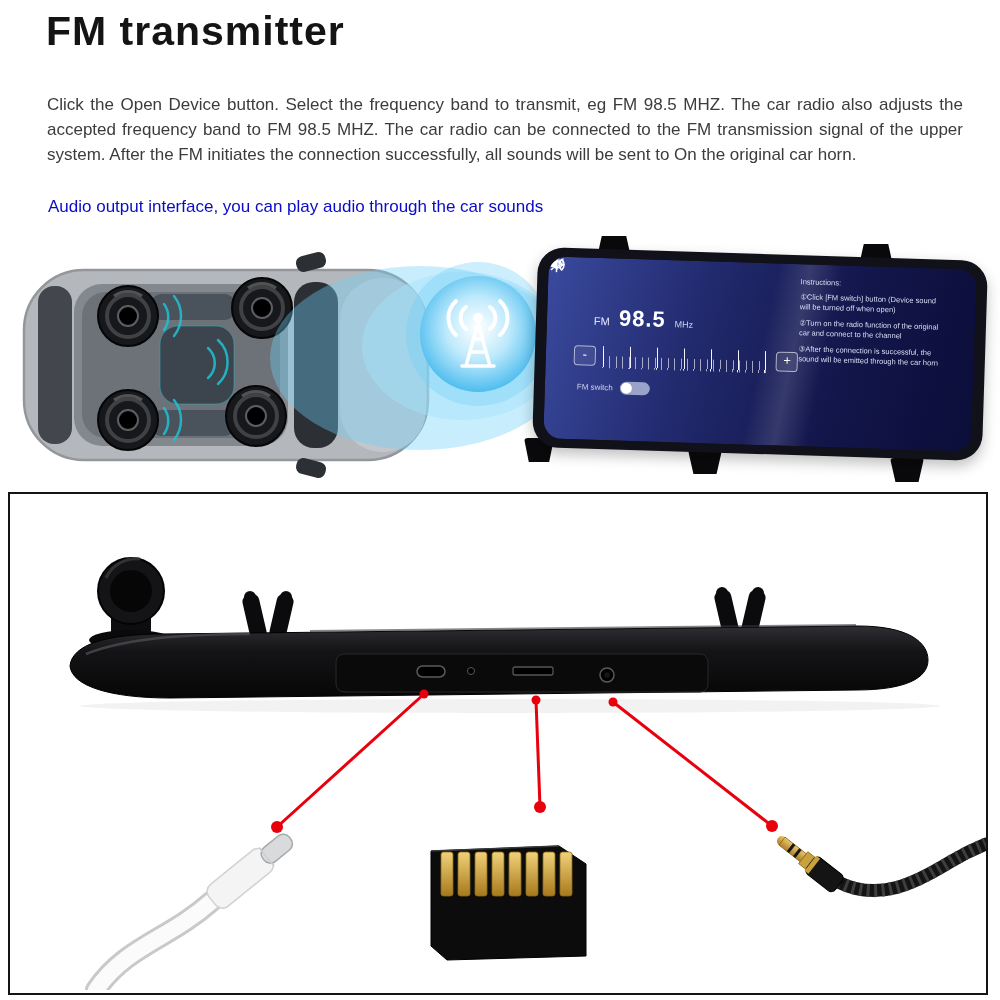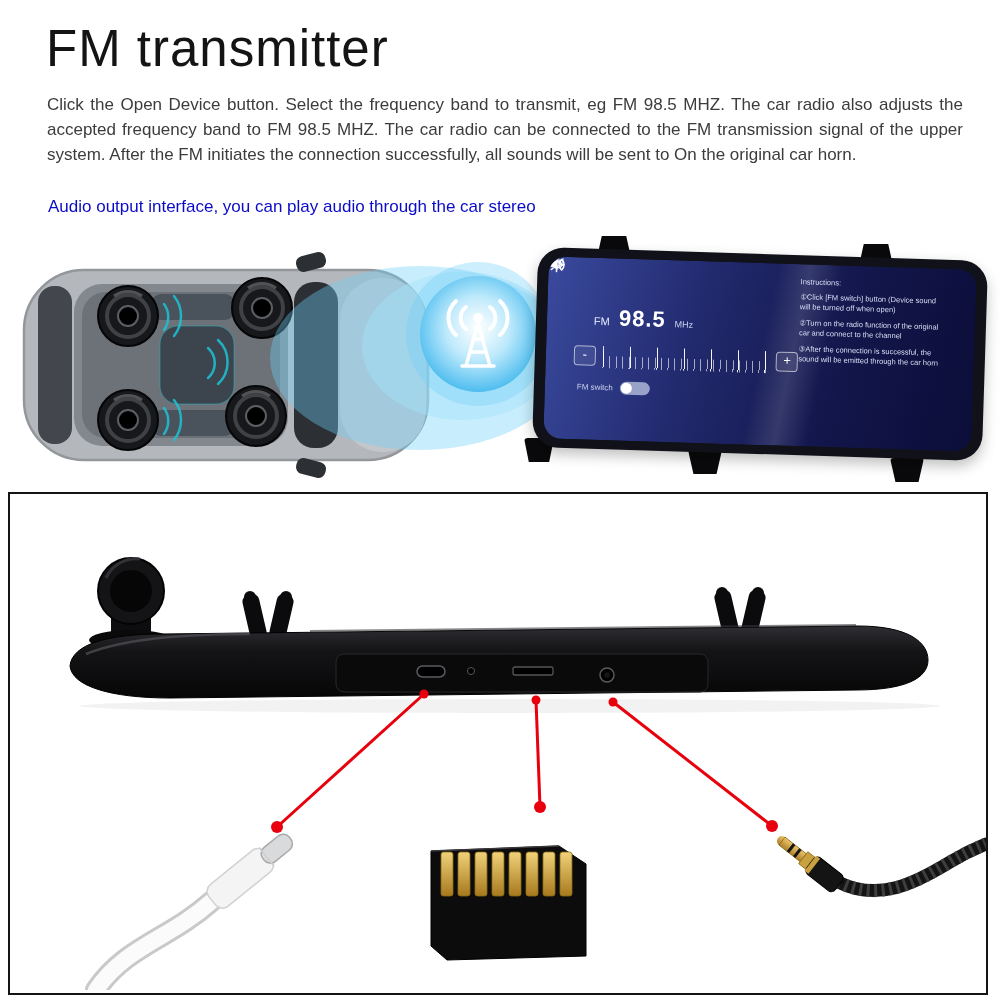--- a/index.html
+++ b/index.html
@@ -1,18 +1,18 @@
 <!DOCTYPE html>
 <html><head>
 <meta charset="utf-8">
 <style>
   html,body{margin:0;padding:0;background:#fff;}
   .page{position:relative;width:1000px;height:1000px;background:#fff;overflow:hidden;
         font-family:"Liberation Sans","DejaVu Sans",sans-serif;color:#333;}
-  .title{position:absolute;left:46px;top:19px;margin:0;font-size:51px;font-weight:400;
+  .title{position:absolute;left:46px;top:8px;margin:0;font-size:41px;font-weight:700;
          color:#141414;letter-spacing:1px;}
   .desc{position:absolute;left:47px;top:92px;width:916px;margin:0;font-size:17px;
         line-height:25px;color:#3c3c3c;text-align:justify;}
   .subtitle{position:absolute;left:48px;top:197px;margin:0;font-size:17px;color:#0a0ac8;}
 
   
   .hero{position:absolute;left:0;top:230px;width:1000px;height:258px;}
   .hero svg{position:absolute;left:0;top:0;}
 
   
@@ -53,21 +53,21 @@
   .ports-box{position:absolute;left:8px;top:492px;width:980px;height:503px;border:2px solid #141414;
              box-sizing:border-box;background:#fff;}
 </style>
 </head>
 <body>
 
 <div class="page">
 
   <h1 class="title">FM transmitter</h1>
   <p class="desc">Click the Open Device button. Select the frequency band to transmit, eg FM 98.5 MHZ. The car radio also adjusts the accepted frequency band to FM 98.5 MHZ. The car radio can be connected to the FM transmission signal of the upper system. After the FM initiates the connection successfully, all sounds will be sent to On the original car horn.</p>
-  <p class="subtitle">Audio output interface, you can play audio through the car stereo</p>
+  <p class="subtitle">Audio output interface, you can play audio through the car sounds</p>
 
   <div class="hero">
     <svg width="1000" height="258" viewBox="0 0 1000 258">
       <defs>
         <radialGradient id="glowG" cx="50%" cy="45%" r="60%">
           <stop offset="0%" stop-color="#ffffff"></stop>
           <stop offset="45%" stop-color="#bfeafc"></stop>
           <stop offset="100%" stop-color="#3ab5ec"></stop>
         </radialGradient>
       </defs>

